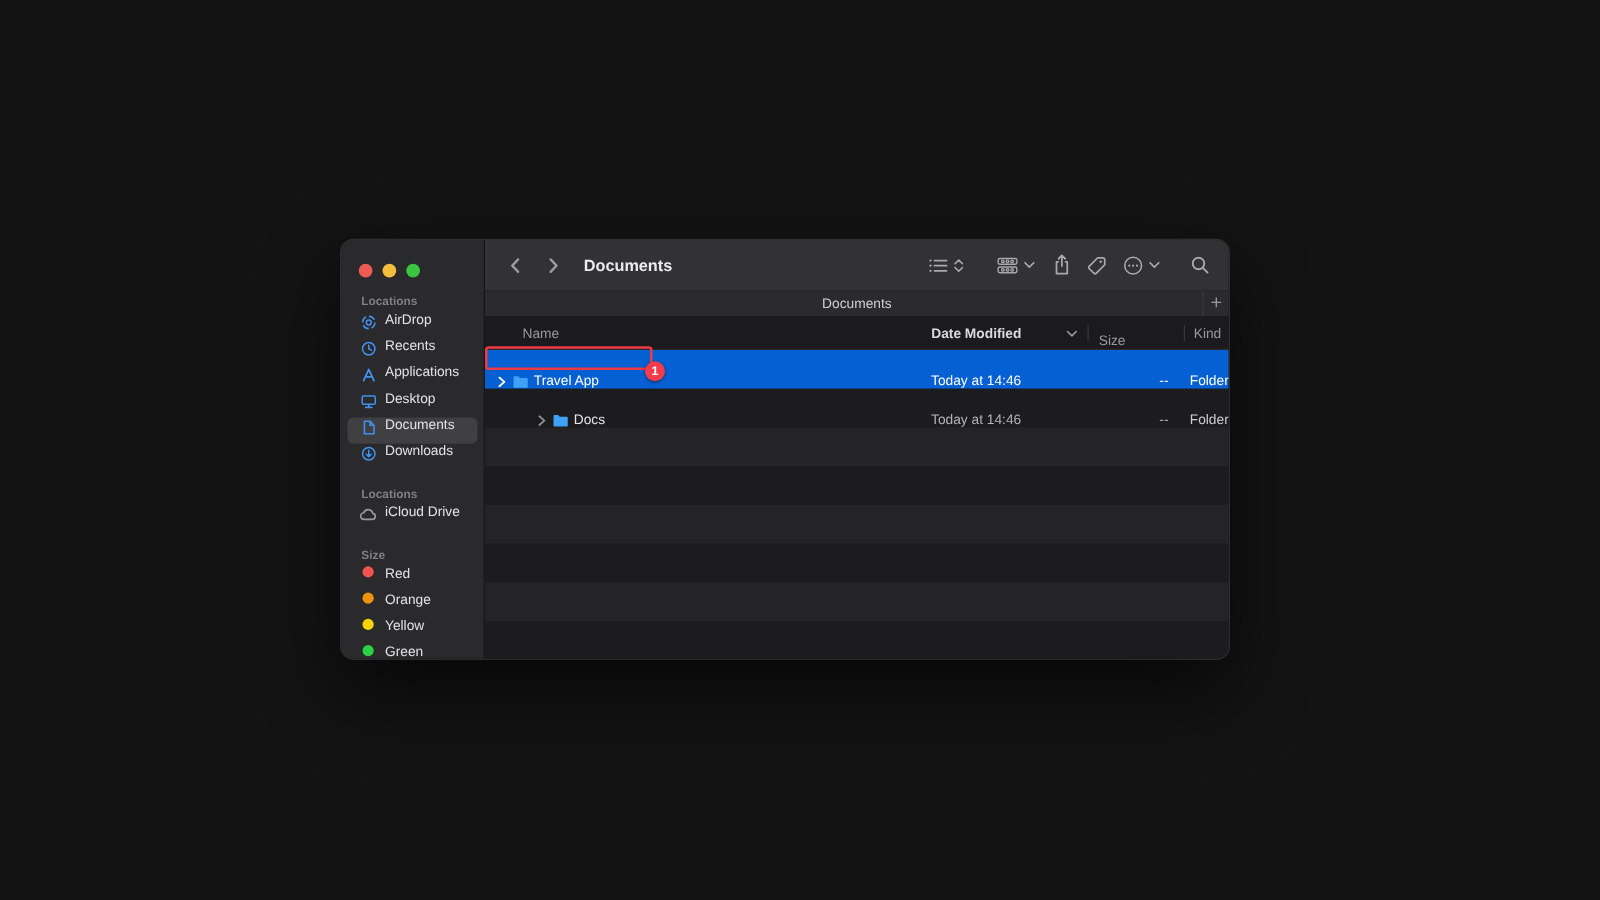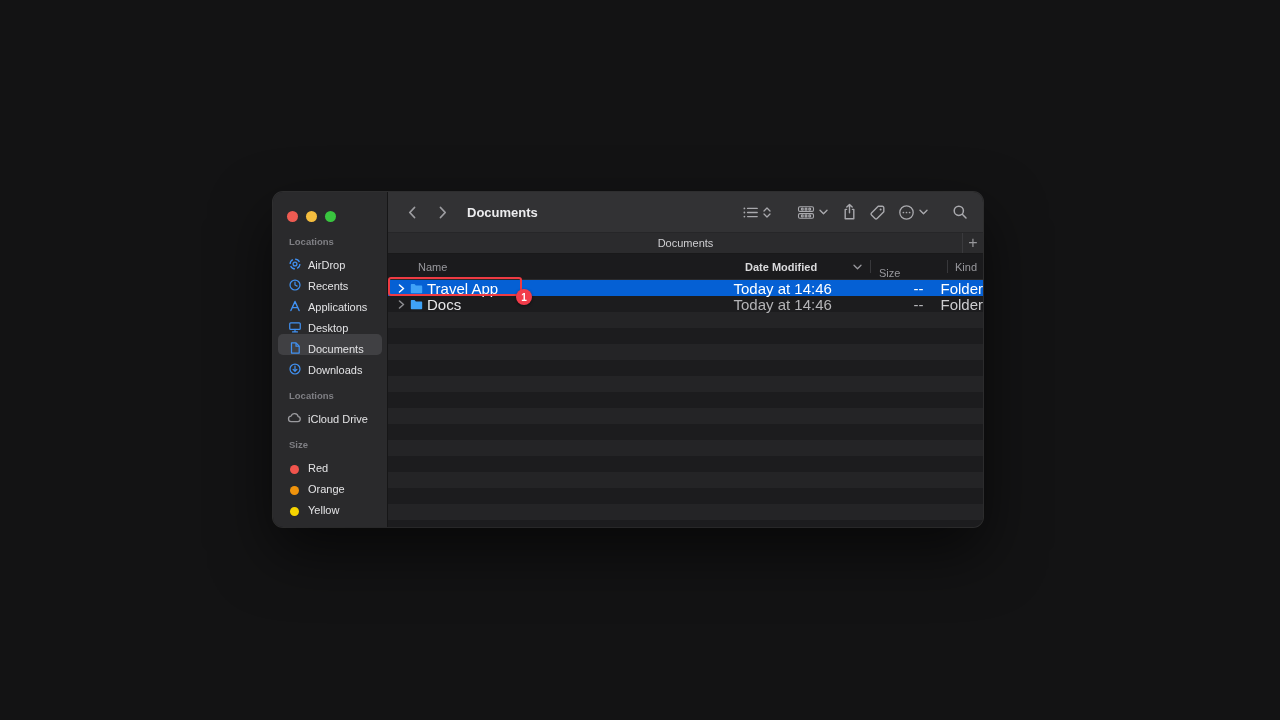--- a/index.html
+++ b/index.html
@@ -11,21 +11,21 @@
             box-shadow:0 0 0 1px rgba(255,255,255,0.13), 0 25px 60px rgba(0,0,0,0.6); }
 
   
   .sidebar { flex:0 0 115px; background:#2a2a2c; border-right:1px solid #161617;
              padding-top:19px; overflow:hidden; }
   .traffic { display:flex; gap:8px; padding-left:14px; }
   .light { width:11px; height:11px; border-radius:50%; }
   .side-label { font-size:9.5px; font-weight:bold; color:#7f7f84; padding-left:16px;
                 margin-top:14px; margin-bottom:3px; }
   .side-item { height:21px; margin:0 5px; padding-left:9px; border-radius:5px;
-               display:flex; align-items:flex-end; gap:6px; font-size:11px; color:#e3e3e5;
+               display:flex; align-items:flex-start; gap:6px; font-size:11px; color:#e3e3e5;
                white-space:nowrap; }
   .side-item.selected { background:#404043; }
   .side-item .icn { width:15px; height:15px; flex:0 0 15px; display:flex;
                     align-items:center; justify-content:center; color:#4191f2; }
   .side-item .icn.gray { color:#9a9a9e; }
   .tag-dot { width:9px; height:9px; border-radius:50%; margin:0 3px; }
 
   
   .main { flex:1; min-width:0; display:flex; flex-direction:column; }
 
@@ -52,23 +52,23 @@
                 display:flex; align-items:center; font-size:11px; color:#98989d; }
   .col-name { flex:1; padding-left:30px; }
   .col-date { flex:0 0 132px; display:flex; align-items:center; color:#dadadc;
               font-weight:bold; padding-left:7px; }
   .col-date .sort { margin-left:auto; margin-right:8px; color:#98989d; display:flex; }
   .col-sep { width:1px; height:13px; background:#38383b; }
   .col-size { flex:0 0 76px; padding-left:8px;margin-top:12px; }
   .col-kind { flex:0 0 35px; padding-left:7px; }
 
   .rows { flex:1; overflow:hidden; }
-  .row { height:16px; display:flex; align-items:flex-start; font-size:15px; }
+  .row { height:31px; display:flex; align-items:flex-end; font-size:11px; }
   .row.r-light { background:#242426; }
-  .row.r-dark  { background:#1c1c1e; }
+  .row.r-dark  { background:#1c1c1e;padding-left:32px; }
   .row.selected { background:#0560d4; }
   .cell-name { flex:1; min-width:0; display:flex; align-items:center; }
   .disclosure { margin-left:10px; width:8px; display:flex; color:#8e8e92; }
   .row.selected .disclosure { color:#ffffff; }
   .folder-icn { margin-left:4px; width:13px; display:flex; color:#3fa2f7; }
   .name-text { margin-left:4px; color:#e6e6e8; }
   .cell-date { flex:0 0 132px; padding-left:8px; color:#b4b4b7; }
   .cell-size { flex:0 0 76px; text-align:right; padding-right:10px; color:#b4b4b7; }
   .cell-kind { flex:0 0 35px; padding-left:7px; color:#cdcdd0; white-space:nowrap; }
   .row.selected .name-text, .row.selected .cell-date,

